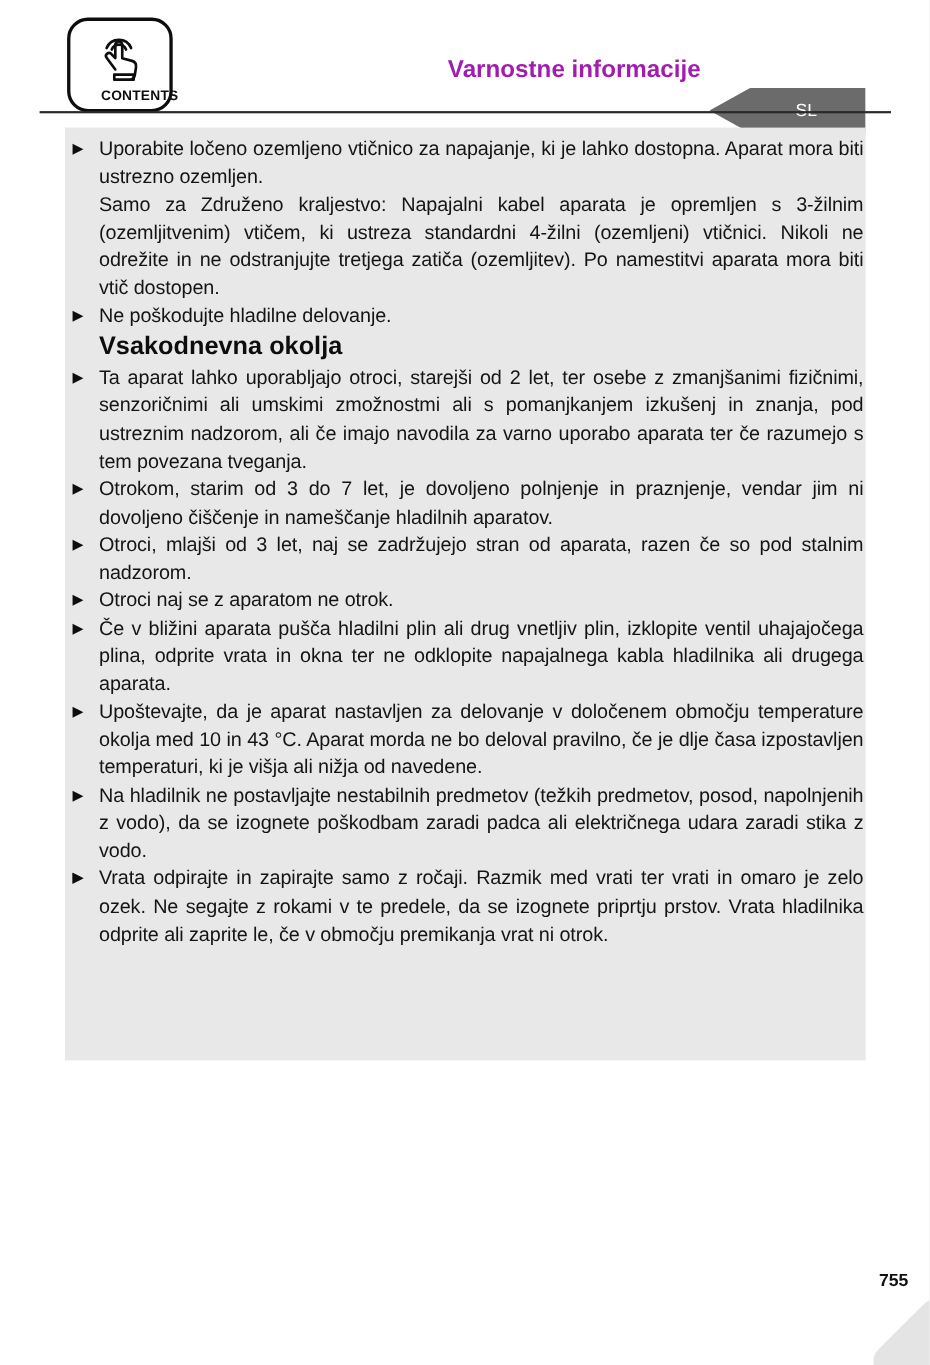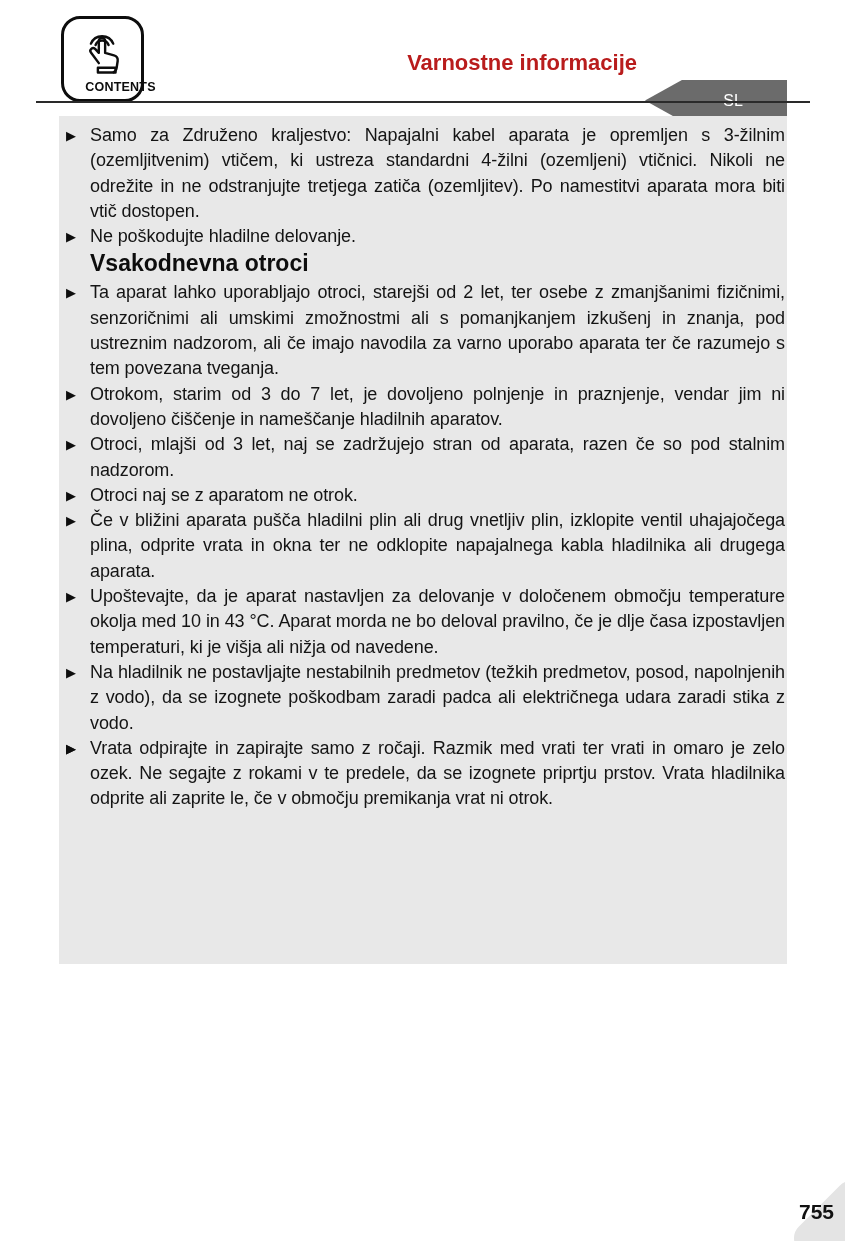--- a/index.html
+++ b/index.html
@@ -9,35 +9,35 @@
     position: relative;
     overflow: hidden;
     background: #ffffff;
     font-family: "Liberation Sans", "DejaVu Sans", sans-serif;
     color: #141414;
   }
 
   
   .contents-btn {
     position: absolute; left: 61px; top: 16px;
-    width: 83px; height: 86px;
+    width: 96px; height: 86px;
     border: 3px solid #0d0d0d; border-radius: 19px;
     background: #ffffff;
     display: flex; flex-direction: column; align-items: center; justify-content: flex-end;
     cursor: pointer;
     padding-left: 36px;
   }
   .contents-btn svg { position: absolute; top: 5px; left: 50%; transform: translateX(-50%); }
   .contents-label {
     font-size: 12.5px; font-weight: 700; color: #0d0d0d;
     margin-bottom: 5px; letter-spacing: 0.2px; white-space: nowrap;
   }
   .page-title {
     position: absolute; top: 50px; right: 208px; margin: 0;
-    font-size: 22px; font-weight: 700; color: #b91c1c; white-space: nowrap;
+    font-size: 22px; font-weight: 700; color: #a21caf; white-space: nowrap;
   }
   .lang-badge {
     position: absolute; left: 645px; top: 46px;
     width: 142px; height: 41px;
     background: #6b6b6b;
     clip-path: polygon(0 50%, 26% 0, 100% 0, 100% 100%, 26% 100%);
     color: #ffffff; font-size: 16px; font-weight: 400;
     display: flex; align-items: center; justify-content: center;
     padding-left: 34px;
     margin-top: 34px;
@@ -83,22 +83,22 @@
   }
 
   
   .page-tab {
     position: absolute; left: 806px; top: 1193px;
     width: 90px; height: 90px;
     background: #e4e4e4; border-radius: 16px;
     transform: rotate(45deg);
   }
   .page-number {
-    position: absolute; left: 799px; top: 1200px;
-    font-size: 21px; font-weight: 700; color: #111111;
+    position: absolute; left: 799px; top: 1156px;
+    font-size: 16px; font-weight: 700; color: #111111;
   }
 </style>
 </head>
 <body>
 
 <div class="contents-btn">
   <span>
     <svg width="52" height="56" viewBox="0 0 56 60" fill="none" stroke="#0d0d0d" stroke-width="2.6" stroke-linecap="round" stroke-linejoin="round">
       <path d="M15 21 a13 13 0 0 1 24 0"></path>
       <path d="M20 22.5 a7.5 7.5 0 0 1 14 0"></path>
@@ -114,32 +114,33 @@
 <div class="lang-badge">
   <span>SL</span>
 </div>
 
 <div class="header-rule"></div>
 
 <div class="warning-box">
   <div id="content-list">
   <div class="item">
     <span class="marker">▶</span>
+    <span>Uporabite ločeno ozemljeno vtičnico za napajanje, ki je lahko dostopna. Aparat mora biti ustrezno ozemljen.</span>
   </div>
 
   <div class="item">
     <span>Samo za Združeno kraljestvo: Napajalni kabel aparata je opremljen s 3-žilnim (ozemljitvenim) vtičem, ki ustreza standardni 4-žilni (ozemljeni) vtičnici. Nikoli ne odrežite in ne odstranjujte tretjega zatiča (ozemljitev). Po namestitvi aparata mora biti vtič dostopen.</span>
   </div>
 
   <div class="item">
     <span class="marker">▶</span>
     <span>Ne poškodujte hladilne delovanje.</span>
   </div>
 
-  <h3 class="subheading">Vsakodnevna otroci</h3>
+  <h3 class="subheading">Vsakodnevna okolja</h3>
 
   <div class="item">
     <span class="marker">▶</span>
     <span>Ta aparat lahko uporabljajo otroci, starejši od 2 let, ter osebe z zmanjšanimi fizičnimi, senzoričnimi ali umskimi zmožnostmi ali s pomanjkanjem izkušenj in znanja, pod ustreznim nadzorom, ali če imajo navodila za varno uporabo aparata ter če razumejo s tem povezana tveganja.</span>
   </div>
 
   <div class="item">
     <span class="marker">▶</span>
     <span>Otrokom, starim od 3 do 7 let, je dovoljeno polnjenje in praznjenje, vendar jim ni dovoljeno čiščenje in nameščanje hladilnih aparatov.</span>
   </div>

